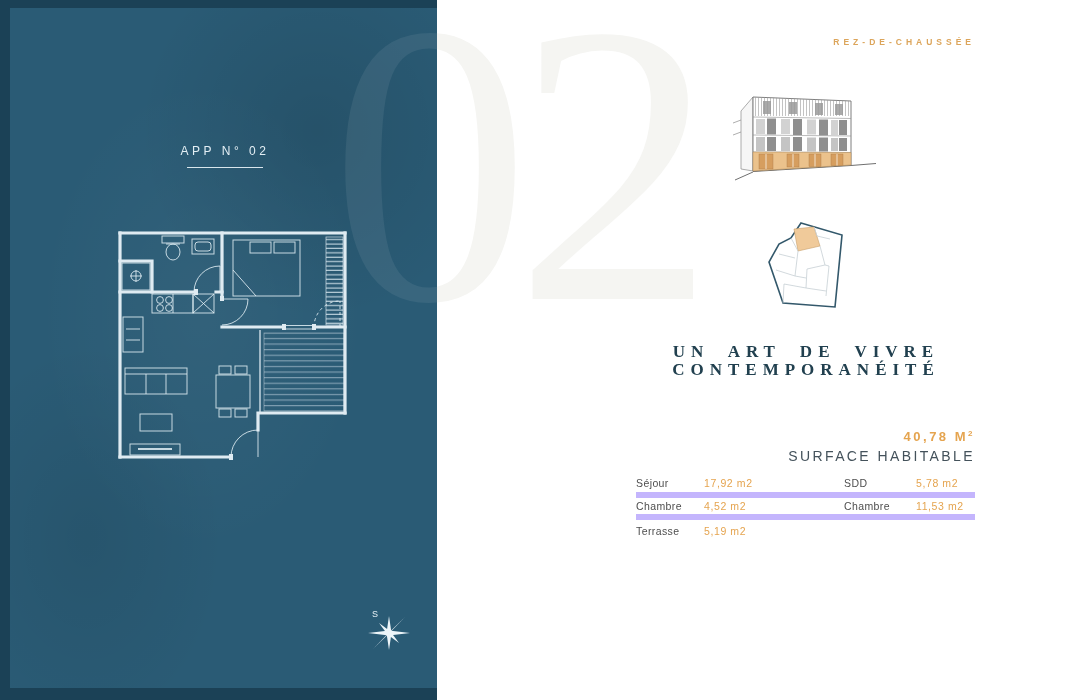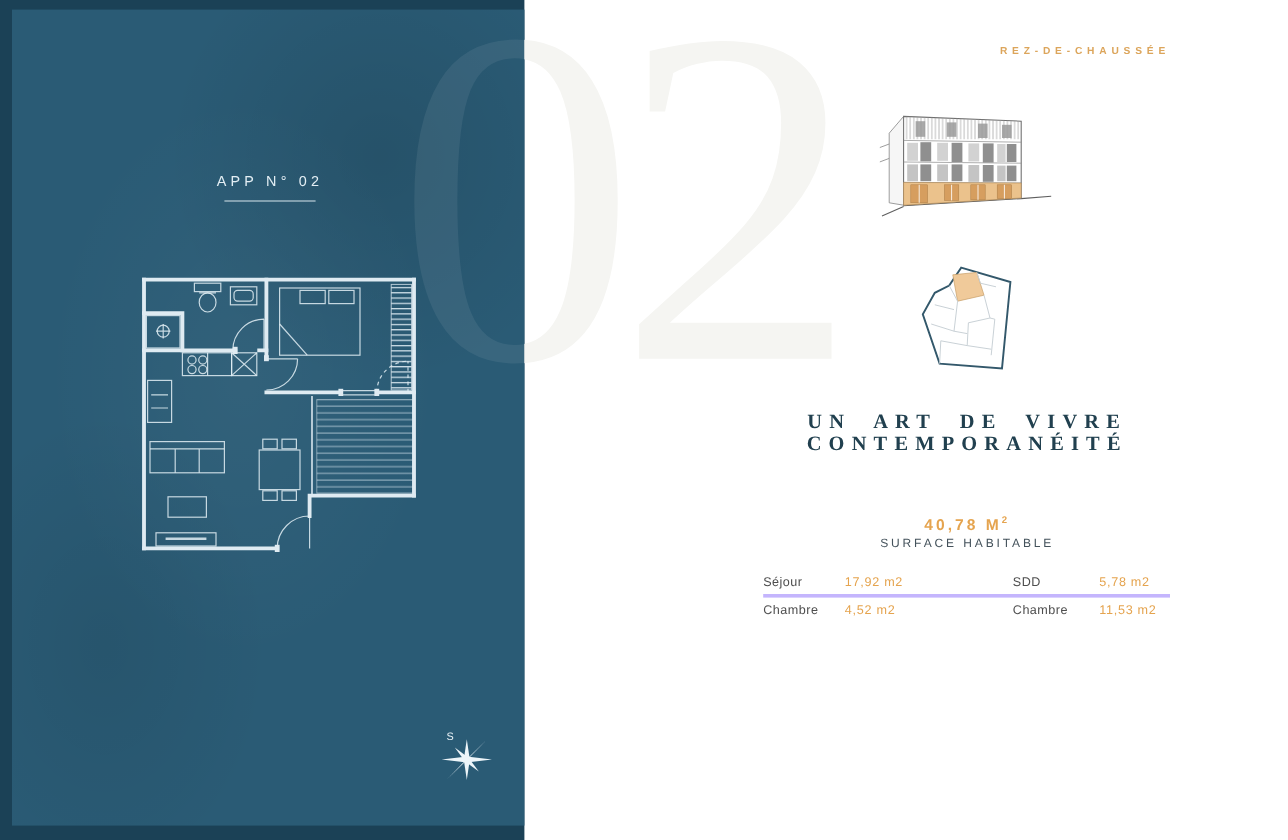--- a/index.html
+++ b/index.html
@@ -55,30 +55,30 @@
     color:#DCA55B; font-size:8.5px; font-weight:bold; letter-spacing:4px;
   }
   .elevation { position:absolute; left:296px; top:83px; }
   .siteplan  { position:absolute; left:325px; top:218px; }
   .tagline {
     position:absolute; left:180px; top:343px; width:378px; text-align:center;
     font-family:"Liberation Serif", serif; color:#21404F;
     font-size:17px; font-weight:600; letter-spacing:6px; word-spacing:9px;
     line-height:18px;
   }
-  .surface-block { position:absolute; left:200px; top:429px; width:338px; text-align:center; }
+  .surface-block { position:absolute; left:200px; top:429px; width:338px; text-align:right; }
   .surface-value { color:#E5A44F; font-size:13px; font-weight:bold; letter-spacing:2.5px; }
   .surface-value sup { font-size:8px; }
-  .surface-caption { margin-top:4px; color:#44525B; font-size:10px; letter-spacing:2.4px; }
+  .surface-caption { margin-top:4px; color:#44525B; font-size:14px; letter-spacing:2.4px; }
 
   .rooms-table { position:absolute; left:199px; top:475px; width:339px; }
   .room-row {
     display:grid; grid-template-columns:68px 140px 72px 1fr;
     align-items:center; height:22.5px;
-    border-bottom:3px solid #c4b5fd;
+    border-bottom:6px solid #c4b5fd;
     font-size:10.5px;
   }
   .room-row:last-child { border-bottom:none; }
   .room-label { color:#4E4E4E; letter-spacing:0.4px; }
   .room-value { color:#E5A44F; font-weight:normal; letter-spacing:0.6px; }
 </style>
 </head>
 <body>
 
 <div class="canvas">
@@ -296,16 +296,22 @@
         <span class="room-value">17,92 m2</span>
         <span class="room-label">SDD</span>
         <span class="room-value">5,78 m2</span>
       </div>
       <div class="room-row">
         <span class="room-label">Chambre</span>
         <span class="room-value">4,52 m2</span>
         <span class="room-label">Chambre</span>
         <span class="room-value">11,53 m2</span>
       </div>
+      <div class="room-row">
+        <span class="room-label">Terrasse</span>
+        <span class="room-value">5,19 m2</span>
+        <span class="room-label"></span>
+        <span class="room-value"></span>
+      </div>
     </div>
 
   </div>
 </div>
 
 </body></html>

